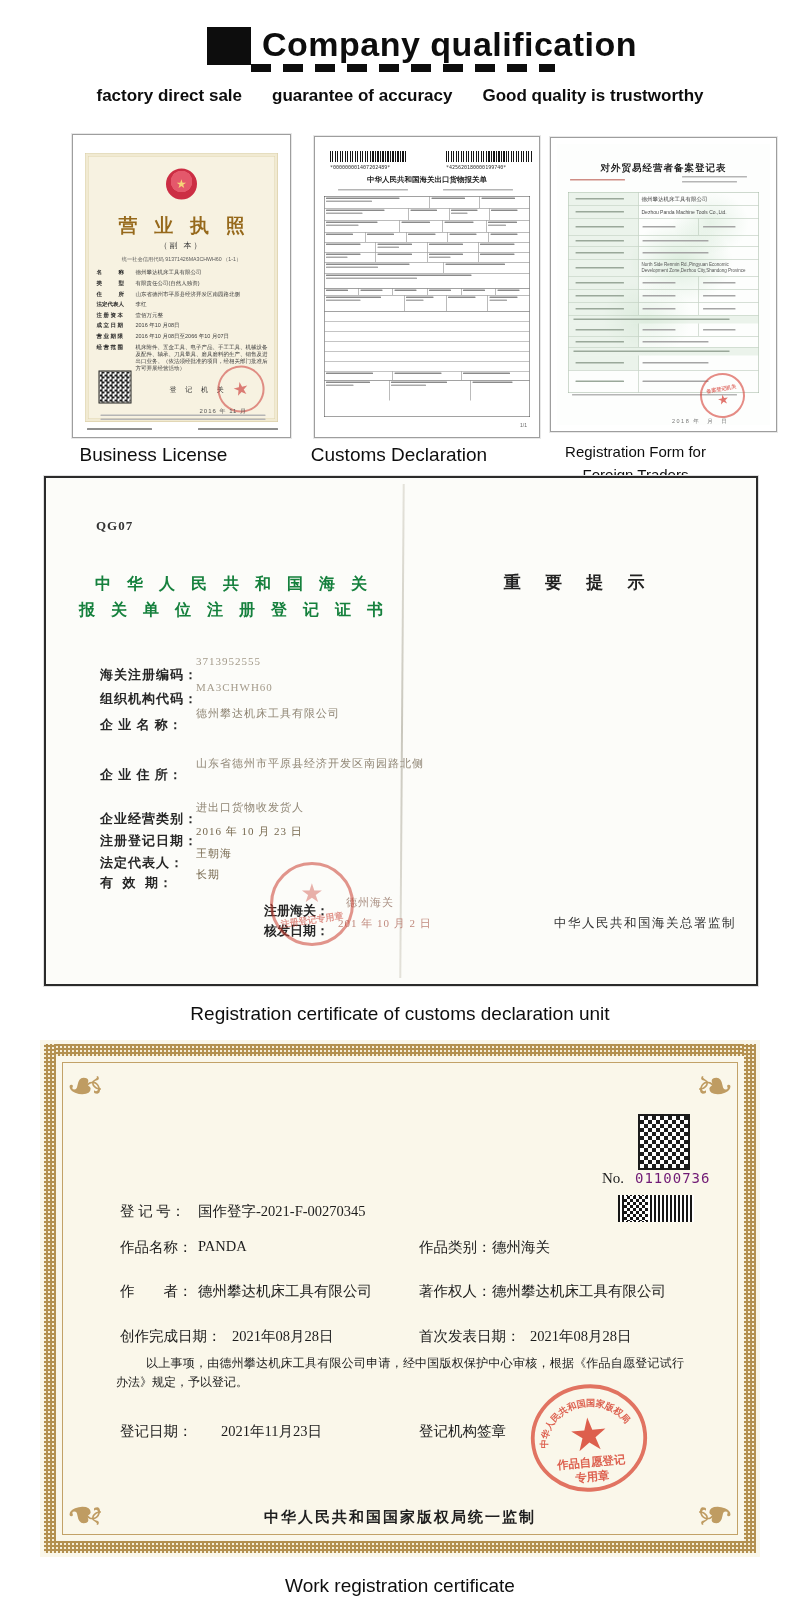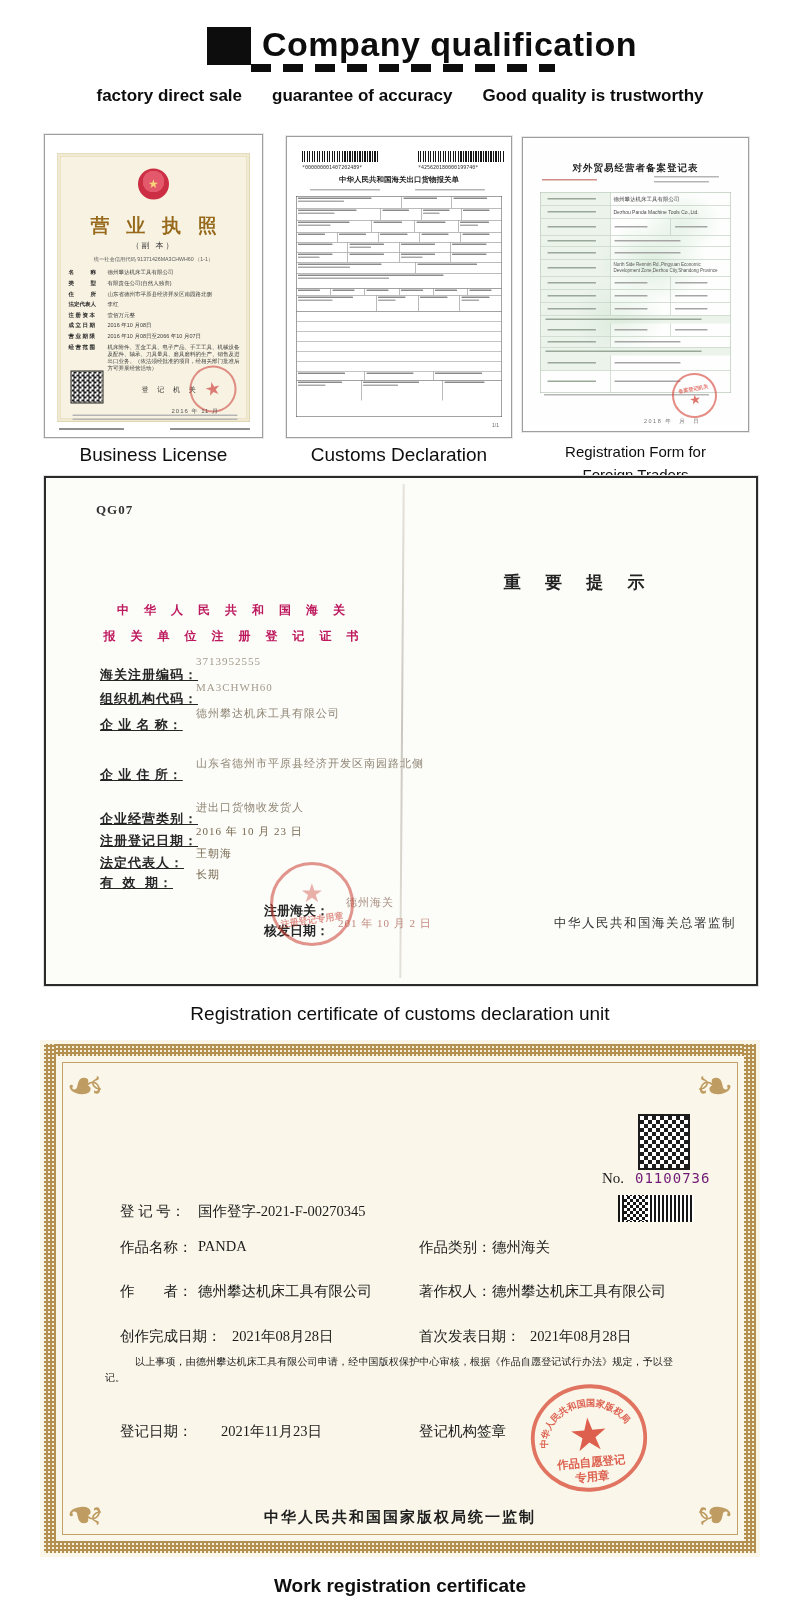--- a/index.html
+++ b/index.html
@@ -8,21 +8,21 @@
 
   
   .hdr-square { position:absolute; left:207px; top:27px; width:44px; height:38px; background:#0d0d0d; }
   .hdr-title { position:absolute; left:262px; top:25px; font-size:34px; font-weight:bold; color:#0d0d0d; letter-spacing:0.5px; }
   .hdr-dash { position:absolute; left:251px; top:64px; width:304px; height:8px;
     background:repeating-linear-gradient(90deg,#0d0d0d 0 20px, transparent 20px 32px); }
   .tagline { position:absolute; left:0; top:86px; width:800px; display:flex; justify-content:center; gap:30px;
     font-size:17px; font-weight:bold; color:#0d0d0d; }
 
   
-  .thumb { position:absolute; background:#fff; border:1px solid #9e9e9e; box-shadow:0 0 0 1px #e8e8e8; overflow:hidden; }
+  .thumb { position:absolute; background:#fff; border:1px solid #9e9e9e; box-shadow:0 0 0 1px #e8e8e8; overflow:hidden;margin-left:28px; }
   #thumb1 { left:44px; top:134px; width:219px; height:304px; }
   #thumb2 { left:286px; top:136px; width:226px; height:302px; }
   #thumb3 { left:522px; top:137px; width:227px; height:295px; }
   .thumb-inner { position:absolute; left:0; top:0; width:200%; height:200%; transform:scale(.5); transform-origin:0 0; }
 
   .bar { position:absolute; background:#8f8f8f; height:3px; border-radius:1px; }
   .bar.lt { background:#b5b5b5; }
 
   
   .bl-doc { position:absolute; left:24px; right:24px; top:36px; bottom:30px; background:#f7f2e1;
@@ -90,24 +90,24 @@
 
   
   .cap { position:absolute; text-align:center; font-size:19px; color:#0e0e0e; }
   .cap.sm { font-size:15px; line-height:1.55; }
 
   
   #cert1 { position:absolute; left:44px; top:476px; width:714px; height:510px; background:#fcfcf9;
     border:2px solid #2b2b2b; box-shadow:0 0 0 1px #e0e0e0; font-family:"Liberation Serif",serif; }
   #cert1 .fold { position:absolute; left:50%; top:6px; bottom:6px; width:2px;
     background:linear-gradient(#e4e2da, #c9c7bd, #e4e2da); transform:rotate(.4deg); }
-  .c1-code { position:absolute; left:50px; top:24px; font-size:13px; font-weight:bold; letter-spacing:1px; color:#333; }
-  .c1-title { position:absolute; left:12px; width:352px; text-align:center; font-size:12px; font-weight:bold;
-    color:#be185d; letter-spacing:6px;margin-top:28px; }
-  .c1-lab { position:absolute; left:54px; font-size:13px; font-weight:bold; color:#262626; white-space:pre; letter-spacing:1px;text-decoration:underline; }
+  .c1-code { position:absolute; left:50px; top:40px; font-size:13px; font-weight:bold; letter-spacing:1px; color:#333; }
+  .c1-title { position:absolute; left:12px; width:352px; text-align:center; font-size:16px; font-weight:bold;
+    color:#15803d; letter-spacing:6px; }
+  .c1-lab { position:absolute; left:54px; font-size:13px; font-weight:bold; color:#262626; white-space:pre; letter-spacing:1px; }
   .c1-val { position:absolute; left:150px; font-size:11px; letter-spacing:1px; white-space:nowrap;text-align:center; }
   .fade1 { color:#a39a8a; } .fade2 { color:#8f8574; } .fade3 { color:#77694f; }
   .c1-lab2 { position:absolute; left:218px; font-size:13px; font-weight:bold; color:#262626; }
   .c1-seal { position:absolute; left:224px; top:384px; width:84px; height:84px; }
   .c1-seal .ring { position:absolute; inset:0; border-radius:50%; border:3px solid rgba(202,62,50,.55); }
   .c1-seal .st { position:absolute; left:0; width:100%; top:16px; text-align:center; font-size:26px; color:rgba(202,62,50,.4); }
   .c1-seal .tx { position:absolute; left:0; width:100%; top:52px; text-align:center; font-size:9px; font-weight:bold;
     color:rgba(202,62,50,.55); transform:rotate(-8deg); }
   .c1-notice-t { position:absolute; left:366px; width:334px; text-align:center; top:93px; font-size:17px;
     font-weight:bold; letter-spacing:10px; color:#222; }
@@ -133,28 +133,28 @@
     background:repeating-conic-gradient(#1c1c1c 0% 25%, #fff 0% 50%) 0 0/ 8px 8px; }
   .c2-no { position:absolute; left:562px; top:130px; font-size:15px; color:#1c1c1c; }
   .c2-no-val { position:absolute; left:595px; top:130px; font-size:14px; letter-spacing:1px; color:#701a75;
     font-family:"DejaVu Sans Mono",monospace; }
   .c2-bar { position:absolute; left:578px; top:155px; width:76px; height:27px;
     background:repeating-linear-gradient(90deg,#161616 0 2px,#fff 2px 4px); }
   .c2-bar::after { content:""; position:absolute; left:6px; top:1px; width:24px; height:25px;
     background:repeating-conic-gradient(#161616 0% 25%, #fff 0% 50%) 0 0/ 6px 6px; }
   .c2-lab { position:absolute; font-size:14.5px; color:#1c1c1c; white-space:pre; }
   .c2-val { position:absolute; font-size:14.5px; color:#1c1c1c; white-space:pre; }
-  .c2-stmt { position:absolute; left:65px; width:568px; top:314px; font-size:10px; color:#1c1c1c;
+  .c2-stmt { position:absolute; left:76px; width:568px; top:314px; font-size:12px; color:#1c1c1c;
     line-height:1.6; text-indent:30px; text-align:justify; }
   .c2-footer { position:absolute; left:0; width:100%; top:468px; text-align:center; font-size:15px;
     font-weight:bold; letter-spacing:2px; color:#1f1f1f; }
   .c2-seal { position:absolute; left:486px; top:341px; width:126px; height:114px; transform:rotate(-5deg); }
 
   .cap1 { left:0; width:800px; top:1003px; }
-  .cap2 { left:0; width:800px; top:1575px;font-weight:bold; }
+  .cap2 { left:0; width:800px; top:1575px; }
   .cap-t1 { left:44px; width:219px; top:444px; }
   .cap-t2 { left:286px; width:226px; top:444px; }
   .cap-t3 { left:522px; width:227px; top:440px; }
 </style>
 </head>
 <body>
 
 <div>
   <div class="hdr-square"></div>
   <h1 class="hdr-title">Company qualification</h1>

